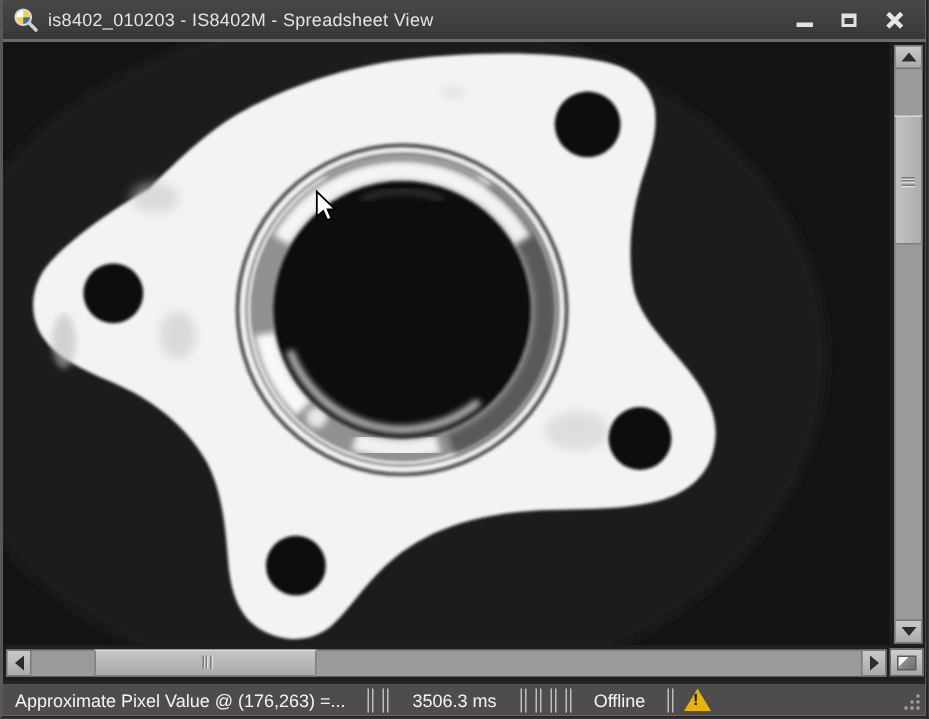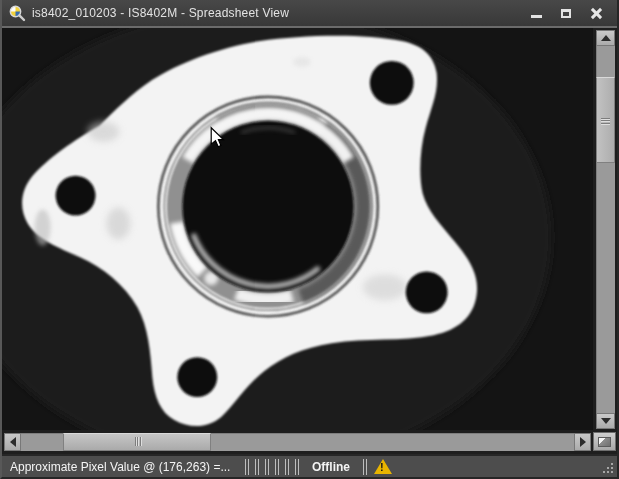--- a/index.html
+++ b/index.html
@@ -99,21 +99,21 @@
     background:#4d4d4d;
     border-top:2px solid #262626;
     display:flex;align-items:center;
     color:#f4f4f4;font-size:12px;
     padding:0 2px;position:relative;
   }
   .panel{height:17px;display:flex;align-items:center;overflow:hidden;white-space:nowrap;}
   .p1{flex:0 0 238px;padding-left:6px;}
   .p2{flex:0 0 82px;justify-content:center;}
   .p3{flex:0 0 118px;justify-content:center;}
-  .p4{flex:0 0 58px;justify-content:center;font-weight:bold;}
+  .p4{flex:0 0 58px;justify-content:center;}
   .sep{width:2px;height:16px;border-left:1px solid #bdbdbd;border-right:1px solid #bdbdbd;margin:0 3px;flex:0 0 4px;}
   .warn-panel{flex:0 0 26px;display:flex;align-items:center;justify-content:center;}
   .warn-tri{
     position:relative;width:0;height:0;
     border-left:9px solid transparent;border-right:9px solid transparent;
     border-bottom:15px solid #e8b400;
   }
   .warn-tri::after{
     content:"!";position:absolute;left:-3px;top:2px;
     color:#151515;font-size:11px;font-weight:bold;font-family:"Liberation Sans",sans-serif;
@@ -261,20 +261,23 @@
       <div class="img-glyph"></div>
     </div>
   </div>
 
   <div class="statusbar">
     <div class="panel p1">
       <span>Approximate Pixel Value @ (176,263) =...</span>
     </div>
     <div class="sep"></div>
     <div class="sep"></div>
+    <div class="panel p2">
+      <span>3506.3 ms</span>
+    </div>
     <div class="sep"></div>
     <div class="sep"></div>
     <div class="sep"></div>
     <div class="sep"></div>
     <div class="panel p4">
       <span>Offline</span>
     </div>
     <div class="sep"></div>
     <div class="warn-panel">
       <div class="warn-tri"></div>

